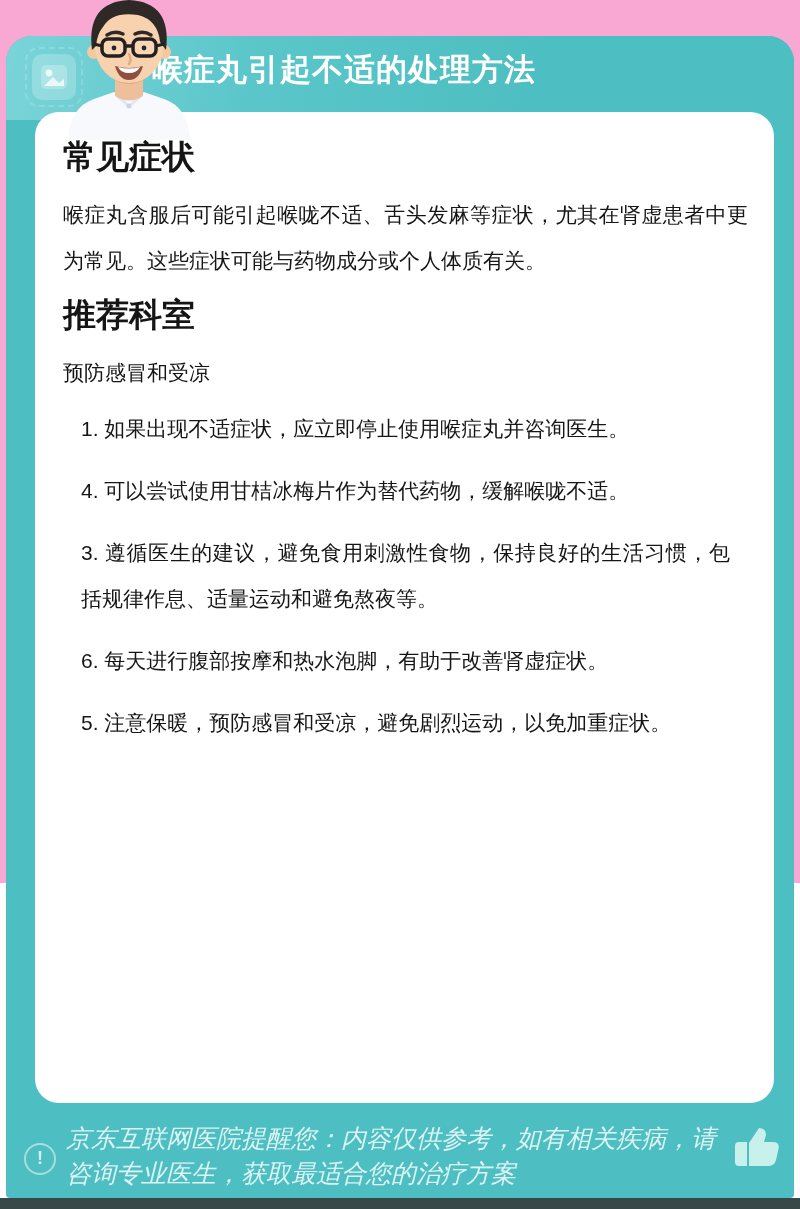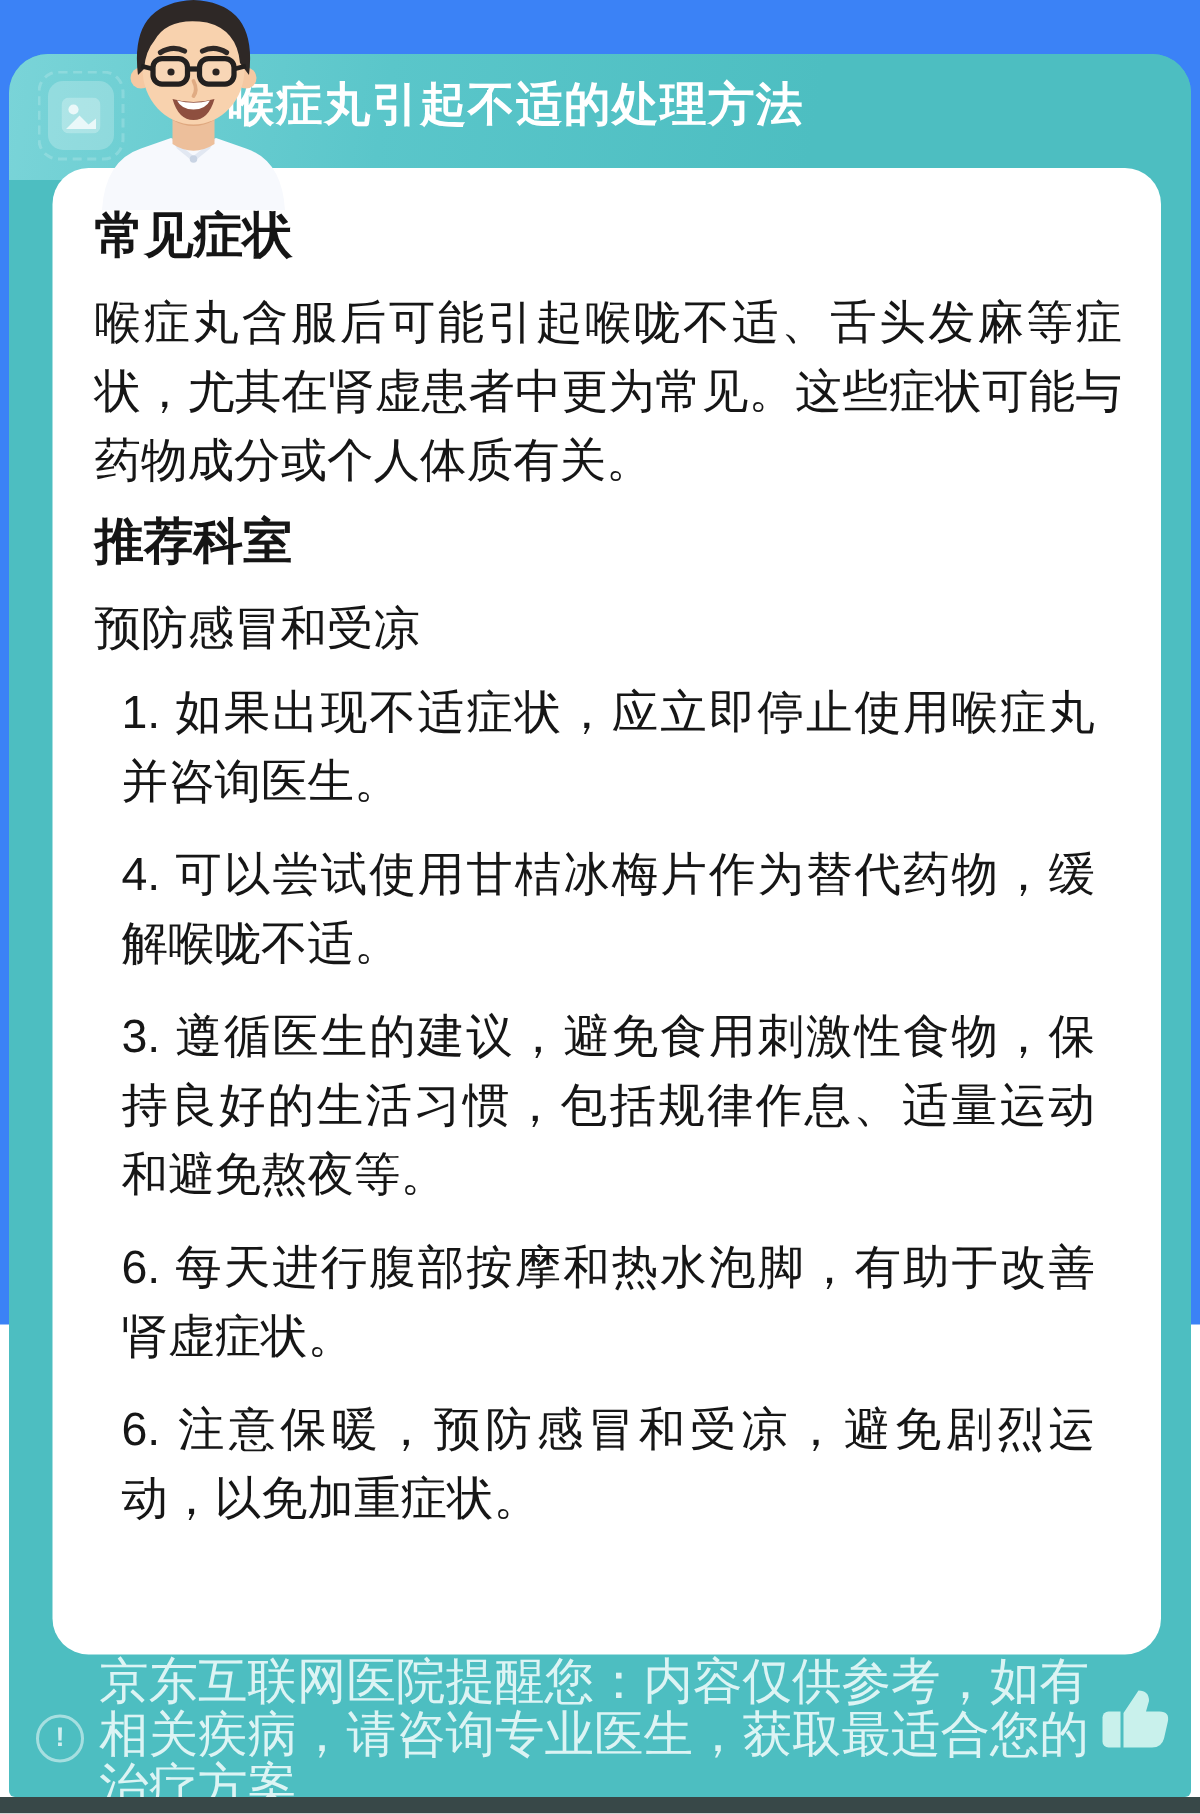--- a/index.html
+++ b/index.html
@@ -1,17 +1,17 @@
 <!DOCTYPE html>
 <html><head>
 <meta charset="utf-8">
 <style>
   html,body{margin:0;padding:0;}
   body{width:800px;height:1209px;background:#ffffff;font-family:"Liberation Sans",sans-serif;overflow:hidden;}
-  .stage{position:relative;width:800px;height:883px;background:#3b82f6;}
+  .stage{position:relative;width:800px;height:883px;background:#f9a8d4;}
 
   
   .teal{position:absolute;left:6px;top:36px;width:788px;height:1162px;
         background:#4dbec1;border-radius:26px 26px 4px 4px;}
 
   
   .band{position:absolute;left:0;top:0;width:100%;height:84px;
         background:linear-gradient(100deg,#7ad4d8 0%,#5ac6ca 32%,#4dbec1 68%);
         border-radius:26px 26px 0 0;}
 
@@ -26,31 +26,31 @@
               border:2px dashed rgba(255,255,255,0.18);border-radius:14px;}
 
   
   .avatar{position:absolute;left:48px;top:-36px;width:150px;height:140px;z-index:5;}
 
   
   .card{position:absolute;left:29px;top:76px;right:20px;height:991px;background:#ffffff;
         border-radius:24px;padding:22px 26px 0 28px;box-sizing:border-box;overflow:hidden;}
   .card h2{font-size:33px;font-weight:700;line-height:42px;margin:8px 0 14px;color:#151515;}
   .card h2.first{margin-top:2px;}
-  .card p{font-size:31px;line-height:46px;margin:0 0 10px;color:#161616;text-align:justify;}
+  .card p{font-size:21px;line-height:46px;margin:0 0 10px;color:#161616;text-align:justify;}
   .card p.item{margin:0 18px 16px;}
 
   
   .footer{position:absolute;left:0;top:1067px;width:100%;height:95px;
           display:flex;align-items:center;padding:10px 14px 0 18px;box-sizing:border-box;}
   .excl{flex:0 0 auto;width:28px;height:28px;border:2px solid rgba(255,255,255,0.5);
         border-radius:50%;color:rgba(255,255,255,0.75);font-size:18px;font-weight:700;
         text-align:center;line-height:27px;margin-right:10px;margin-top:6px;}
-  .disc{flex:1 1 auto;max-width:660px;font-size:33px;line-height:35px;
-        color:#dcf4f4;margin:0;}
+  .disc{flex:1 1 auto;max-width:660px;font-size:25px;line-height:35px;
+        color:#dcf4f4;margin:0;font-style:italic;}
   .thumb{flex:0 0 auto;margin-left:6px;margin-top:-14px;}
 
   
   .bottombar{position:absolute;left:0;top:1198px;width:800px;height:11px;background:#384848;}
 </style>
 </head>
 <body>
 
 <div class="stage">
 
@@ -107,21 +107,21 @@
       <h2 class="first">常见症状</h2>
       <p>喉症丸含服后可能引起喉咙不适、舌头发麻等症状，尤其在肾虚患者中更为常见。这些症状可能与药物成分或个人体质有关。</p>
 
       <h2>推荐科室</h2>
       <p>预防感冒和受凉</p>
 
       <p class="item">1. 如果出现不适症状，应立即停止使用喉症丸并咨询医生。</p>
       <p class="item">4. 可以尝试使用甘桔冰梅片作为替代药物，缓解喉咙不适。</p>
       <p class="item">3. 遵循医生的建议，避免食用刺激性食物，保持良好的生活习惯，包括规律作息、适量运动和避免熬夜等。</p>
       <p class="item">6. 每天进行腹部按摩和热水泡脚，有助于改善肾虚症状。</p>
-      <p class="item">6. 注意保暖，预防感冒和受凉，避免剧烈运动，以免加重症状。</p>
+      <p class="item">5. 注意保暖，预防感冒和受凉，避免剧烈运动，以免加重症状。</p>
     </div>
 
     <div class="footer">
       <div class="excl">!</div>
       <p class="disc">京东互联网医院提醒您：内容仅供参考，如有相关疾病，请咨询专业医生，获取最适合您的治疗方案</p>
       <div class="thumb">
         <svg width="48" height="44" viewBox="0 0 48 44">
           <path fill="#c9f1ec" d="M7 17 h8 v24 H7 a4 4 0 0 1 -4 -4 V21 a4 4 0 0 1 4 -4 z"></path>
           <path fill="#c9f1ec" d="M17 41 V18 L27 3 q7 0 7 7 l-2 7 h9 q7 0 5.5 7 l-2.5 11 q-1.5 6 -8 6 z"></path>
         </svg>

